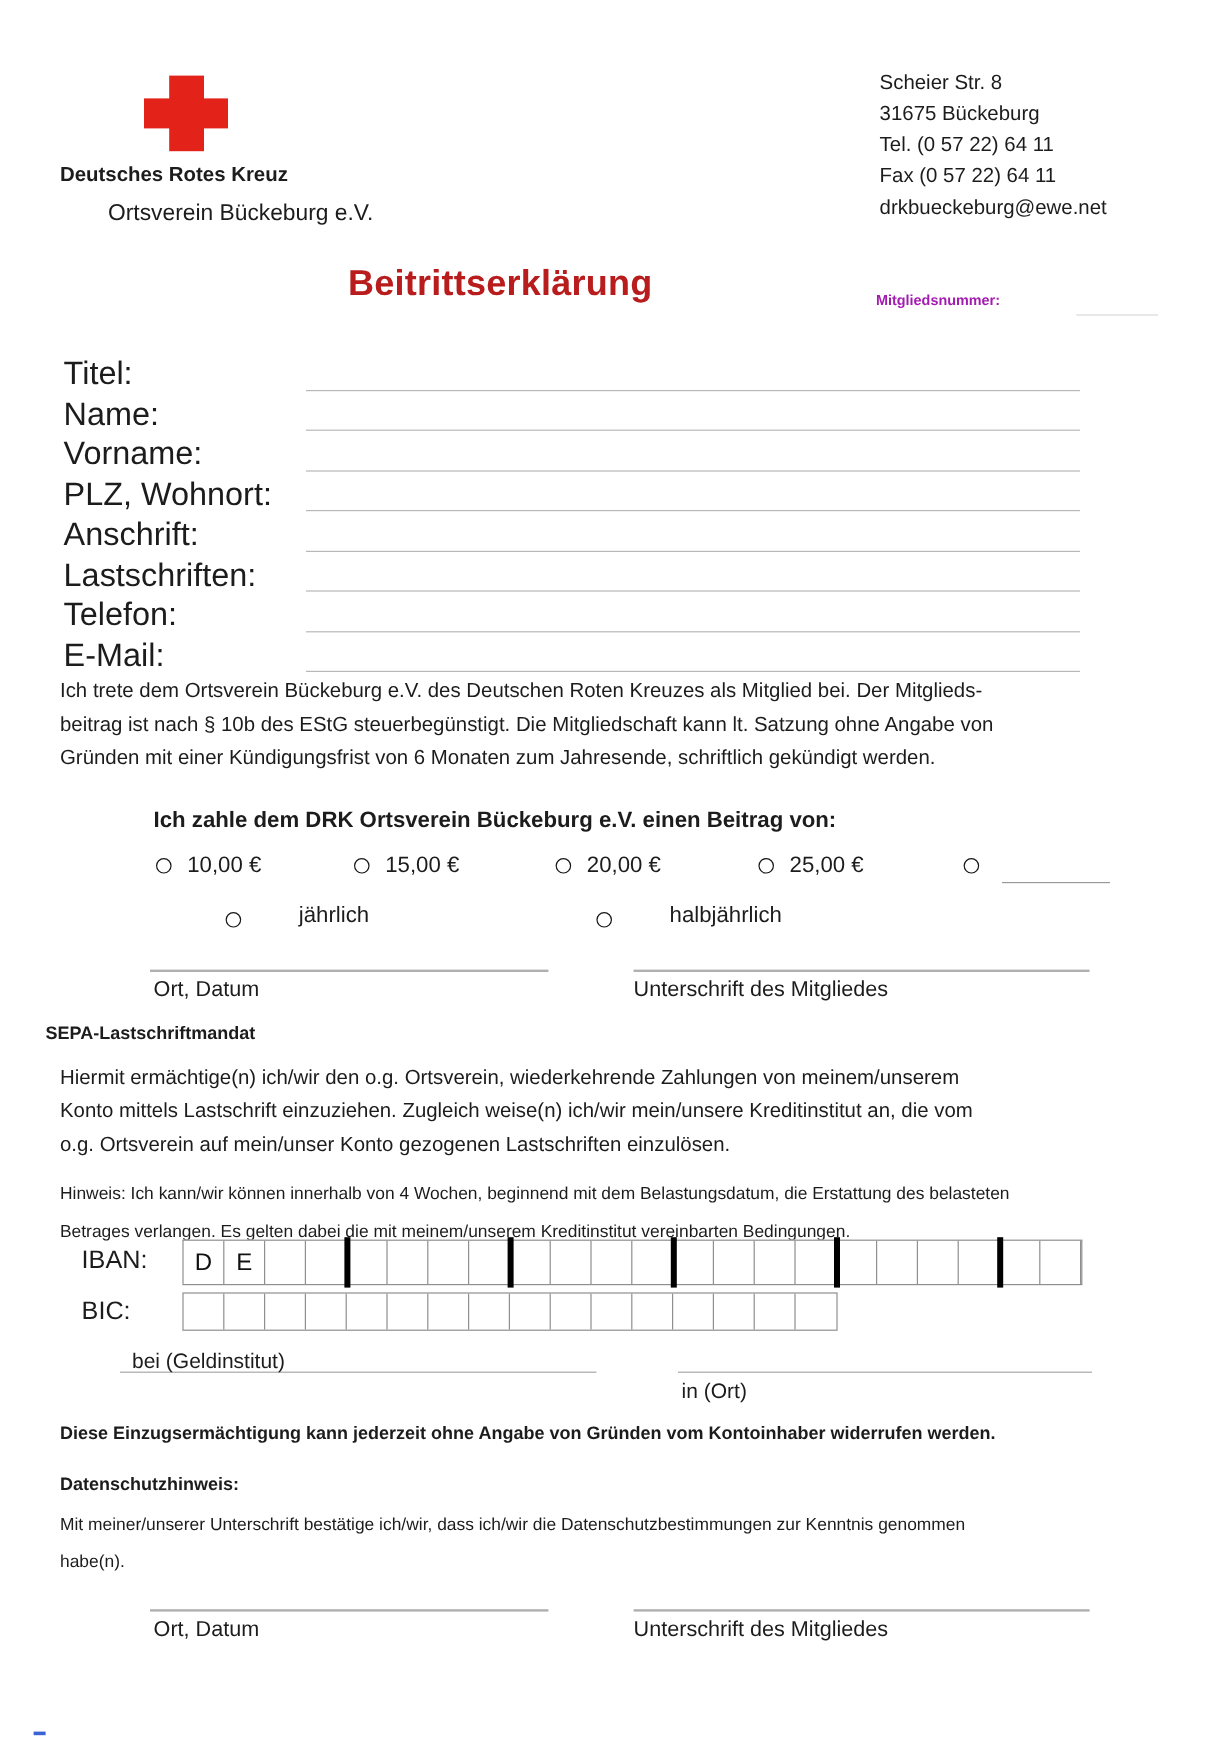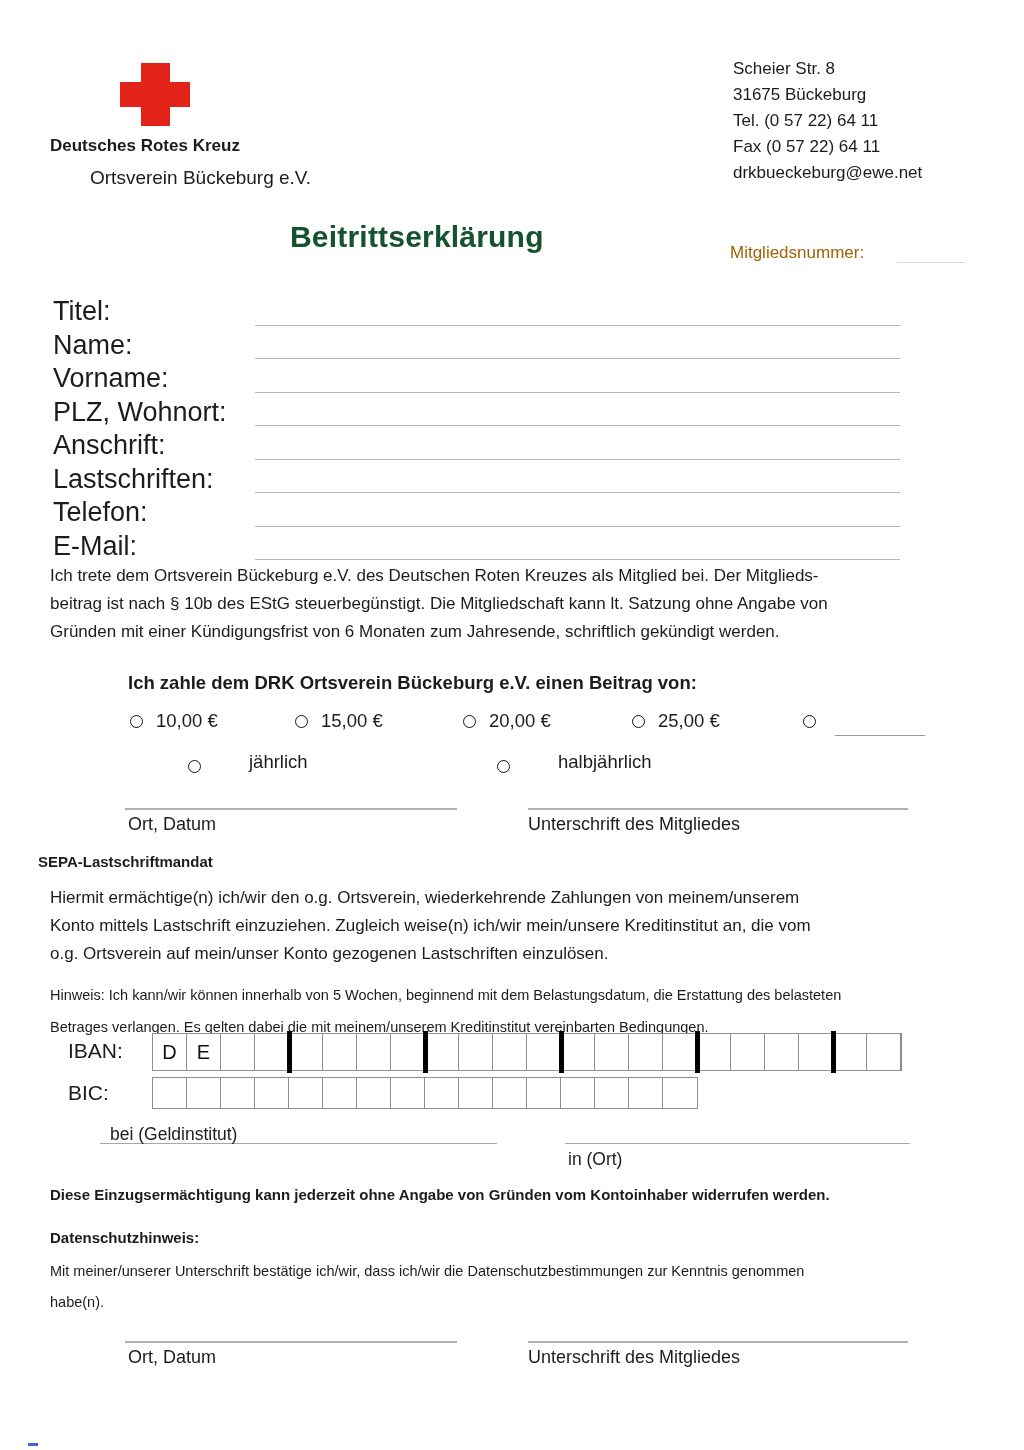--- a/index.html
+++ b/index.html
@@ -14,22 +14,22 @@
 
   
   .cross { position:absolute; left:120px; top:63px; width:70px; height:63px; }
   .cross .vbar { position:absolute; left:21px; top:0; width:29px; height:63px; }
   .cross .hbar { position:absolute; left:0; top:19px; width:70px; height:25px; }
 
   .org-name { left:50px; top:136px; font-size:17px; font-weight:bold; }
   .org-sub  { left:50px; top:167px; font-size:19px;margin-left:40px; }
   .addr { left:733px; top:56px; font-size:17px; line-height:26px; }
 
-  .title { left:290px; top:220px; font-size:30px; font-weight:bold; color:#14532d; letter-spacing:0.2px; }
-  .mnr-label { left:730px; top:243px; font-size:17px; color:#a16207; }
+  .title { left:290px; top:220px; font-size:30px; font-weight:bold; color:#b91c1c; letter-spacing:0.2px; }
+  .mnr-label { left:730px; top:243px; font-size:12px; color:#a21caf;font-weight:bold; }
   .mnr-line  { left:897px; top:243px; width:68px; height:20px; border-bottom:1px solid #d9d9d9; }
 
   
   .fields { left:53px; top:294px; width:847px; }
   .frow { position:relative; height:33.5px; }
   .flabel { position:absolute; left:0; top:2px; font-size:27px; }
   .fline { position:absolute; left:202px; width:645px; bottom:2px; height:0; border-top:1px solid #b8b8b8; }
 
   .intro { left:50px; top:562px; font-size:17px; line-height:28px; }
 
@@ -164,21 +164,21 @@
 <div class="sigline" style="left:528px; top:808px; width:380px;"></div>
 <div class="siglabel nowrap" style="left:528px; top:814px;">Unterschrift des Mitgliedes</div>
 
 <div class="abs sepa-head nowrap">SEPA-Lastschriftmandat</div>
 <div class="abs sepa-body">
   <div class="nowrap">Hiermit ermächtige(n) ich/wir den o.g. Ortsverein, wiederkehrende Zahlungen von meinem/unserem</div>
   <div class="nowrap">Konto mittels Lastschrift einzuziehen. Zugleich weise(n) ich/wir mein/unsere Kreditinstitut an, die vom</div>
   <div class="nowrap">o.g. Ortsverein auf mein/unser Konto gezogenen Lastschriften einzulösen.</div>
 </div>
 <div class="abs hinweis">
-  <div class="nowrap">Hinweis: Ich kann/wir können innerhalb von 5 Wochen, beginnend mit dem Belastungsdatum, die Erstattung des belasteten</div>
+  <div class="nowrap">Hinweis: Ich kann/wir können innerhalb von 4 Wochen, beginnend mit dem Belastungsdatum, die Erstattung des belasteten</div>
   <div class="nowrap">Betrages verlangen. Es gelten dabei die mit meinem/unserem Kreditinstitut vereinbarten Bedingungen.</div>
 </div>
 
 <div class="abs grid-label nowrap" style="left:68px; top:1039px;">IBAN:</div>
 <div class="grid iban-grid">
   <div class="cell">D</div>
   <div class="cell">E</div>
   <div class="cell"></div>
   <div class="cell"></div>
   <div class="cell"></div>

